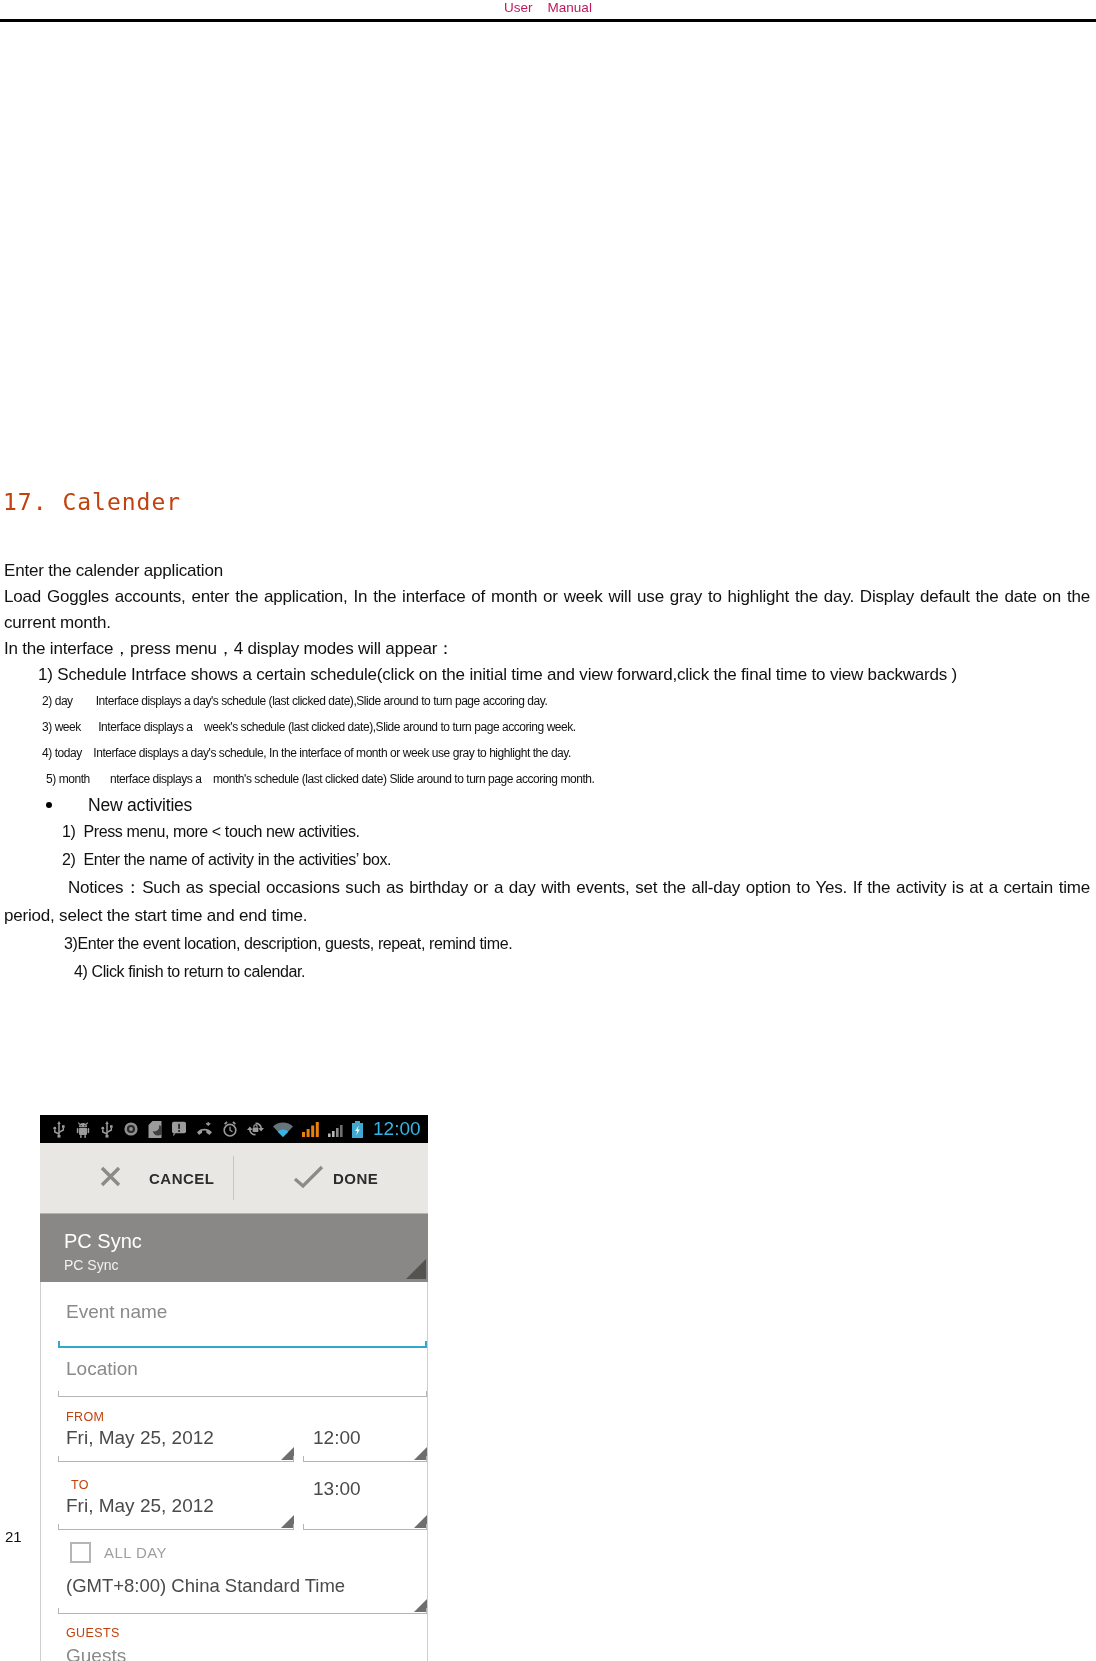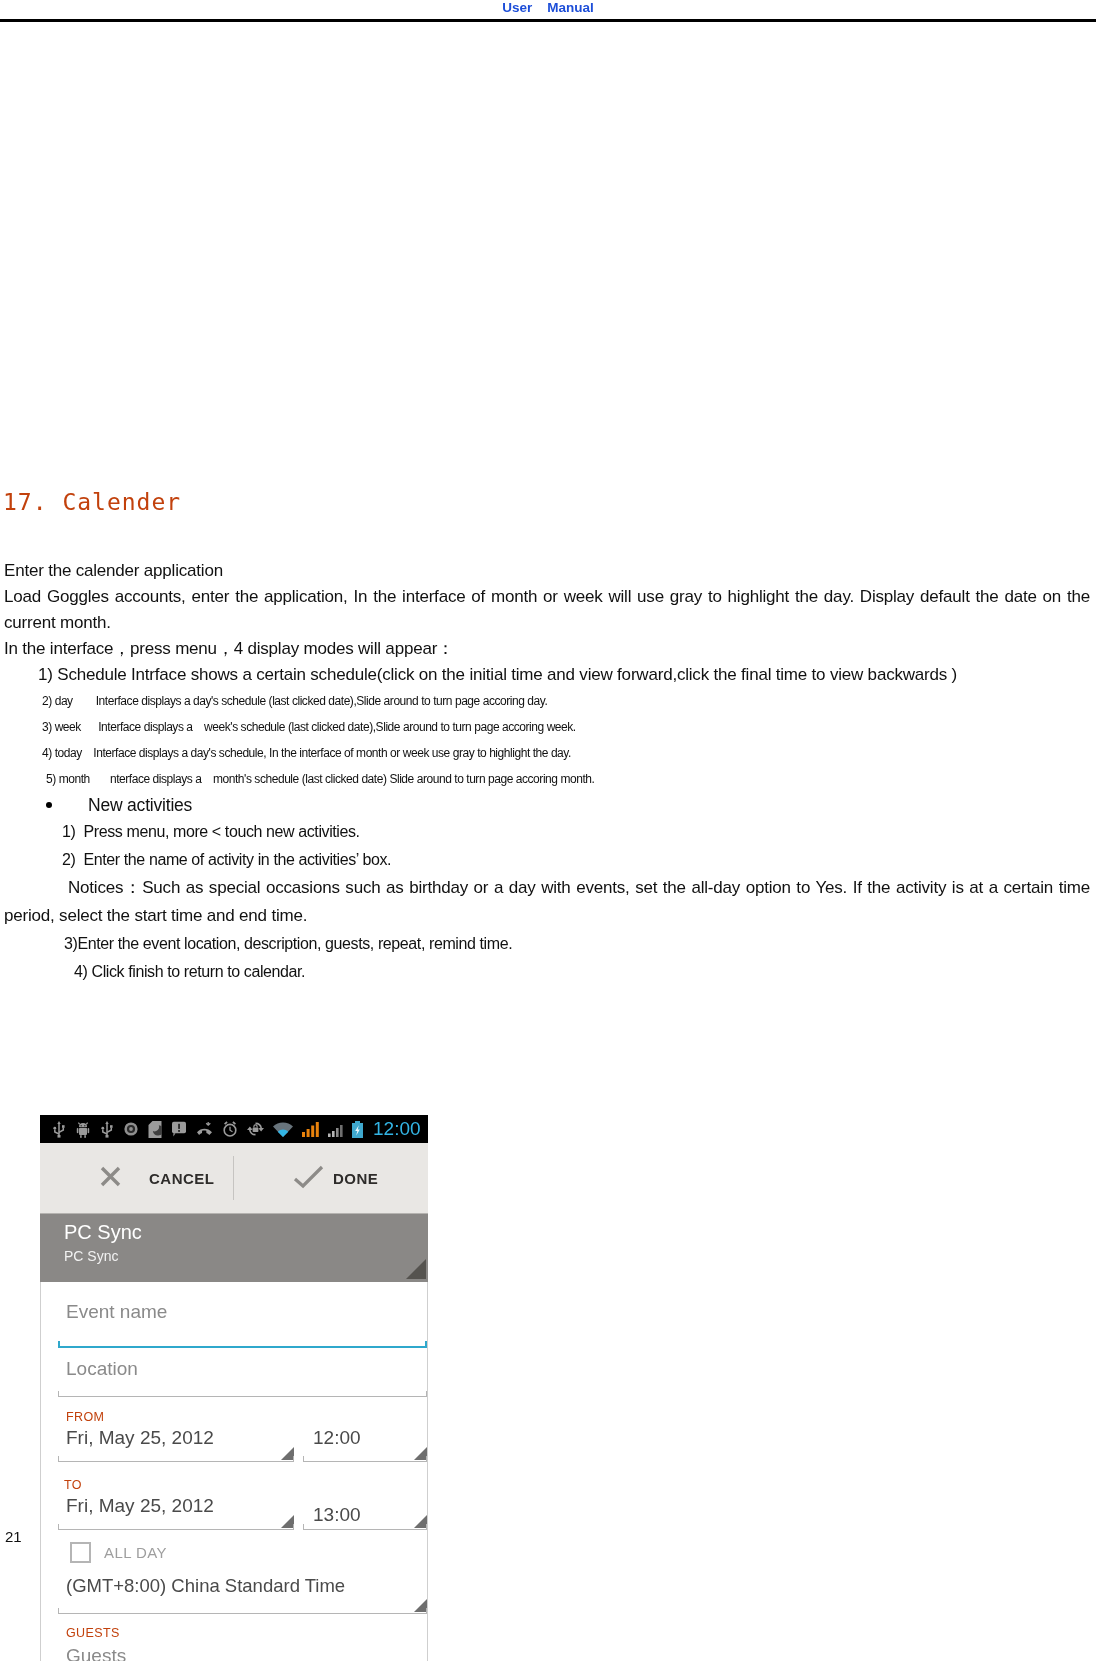--- a/index.html
+++ b/index.html
@@ -1,21 +1,21 @@
 <!DOCTYPE html>
 <html><head>
 <meta charset="utf-8">
 <style>
   * { margin:0; padding:0; box-sizing:border-box; }
   html,body { background:#fff; }
   body { width:1096px; height:1661px; font-family:"Liberation Sans",sans-serif; color:#1c1c1c; position:relative; overflow:hidden; }
   .page { position:relative; width:1096px; height:1661px; background:#fff; }
 
   
-  .hdr-title { position:absolute; top:0; left:0; right:0; text-align:center; font-size:13.5px; font-weight:bold; white-space:pre; color:#1d4ed8; }
+  .hdr-title { position:absolute; top:0; left:0; right:0; text-align:center; font-size:13.5px; font-weight:normal; white-space:pre; color:#be185d; }
   .hdr-rule { position:absolute; top:19px; left:0; width:1096px; height:3px; background:#000; }
 
   
   .sec-heading { position:absolute; top:489px; left:3px; font-family:"DejaVu Sans Mono","Liberation Mono",monospace; font-weight:normal; font-size:23px; letter-spacing:1px; color:#c2410c; }
 
   
   .doc { position:absolute; top:558px; left:4px; width:1086px; font-size:17px; line-height:26px; letter-spacing:-0.2px; color:#111; }
   .doc p { margin:0; }
   .just { text-align:justify; }
   .ind-sched { text-indent:34px; }
@@ -37,21 +37,21 @@
   .statusbar svg { display:block; }
   .sb-time { color:#33b5e5; font-size:19px; line-height:28px; letter-spacing:0; margin-left:1px; }
 
   .actionbar { height:71px; background:#e9e7e4; position:relative; border-bottom:1px solid #b5b3b0; }
   .ab-divider { position:absolute; left:193px; top:13px; width:1px; height:44px; background:#c6c4c1; }
   .ab-btn { position:absolute; top:0; height:100%; display:flex; align-items:center; cursor:default; }
   .ab-cancel { left:57px; gap:25px; }
   .ab-done { left:252px; gap:8px; }
   .ab-label { font-size:15px; font-weight:bold; color:#2e2c2a; letter-spacing:0.5px; }
 
-  .pcsync { height:68px; background:#8a8886; color:#fff; padding:5px 0 0 24px; position:relative; }
+  .pcsync { height:68px; background:#8a8886; color:#fff; padding:14px 0 0 24px; position:relative; }
   .pcsync-title { font-size:20px; line-height:27px; font-weight:normal; }
   .pcsync-sub { font-size:14px; line-height:19px; margin-top:1px; color:#f2f2f2; }
   .corner-tri { position:absolute; right:2px; bottom:3px; width:0; height:0; border-left:20px solid transparent; border-bottom:20px solid #55534f; }
 
   .phone-body { position:relative; height:403px; background:#fff; border-left:1px solid #cfcfcf; border-right:1px solid #cfcfcf;padding-left:48px; }
   .abs { position:absolute; }
   .hint { color:#8a8a8a; font-size:19px; }
   .value { color:#4a4a4a; font-size:19px; }
   .small-label { color:#c2410c; font-size:12.5px; letter-spacing:0.4px; }
 
@@ -241,25 +241,25 @@
       <div class="u-line" style="left:17px; top:114px; width:369px;"></div>
 
       <div class="abs small-label" style="left:25px; top:128px;">FROM</div>
       <div class="abs value" style="left:25px; top:145px;">Fri, May 25, 2012</div>
       <div class="spin-tri" style="left:240px; top:165px;"></div>
       <div class="u-line" style="left:17px; top:179px; width:236px;"></div>
       <div class="abs value" style="left:272px; top:145px;">12:00</div>
       <div class="spin-tri" style="left:373px; top:165px;"></div>
       <div class="u-line" style="left:262px; top:179px; width:124px;"></div>
 
-      <div class="abs small-label" style="left:23px; top:196px;">TO</div>
+      <div class="abs small-label" style="left:30px; top:196px;">TO</div>
       <div class="abs value" style="left:25px; top:213px;">Fri, May 25, 2012</div>
       <div class="spin-tri" style="left:240px; top:233px;"></div>
       <div class="u-line" style="left:17px; top:247px; width:236px;"></div>
-      <div class="abs value" style="left:272px; top:222px;">13:00</div>
+      <div class="abs value" style="left:272px; top:196px;">13:00</div>
       <div class="spin-tri" style="left:373px; top:233px;"></div>
       <div class="u-line" style="left:262px; top:247px; width:124px;"></div>
 
       <div class="checkbox" style="left:29px; top:260px;"></div>
       <div class="abs" style="left:63px; top:262px; color:#9e9e9e; font-size:15px; letter-spacing:0.4px;">ALL DAY</div>
 
       <div class="abs value" style="left:25px; top:293px; font-size:18.5px;">(GMT+8:00) China Standard Time</div>
       <div class="spin-tri" style="left:373px; top:317px;"></div>
       <div class="u-line" style="left:17px; top:331px; width:369px;"></div>
 

